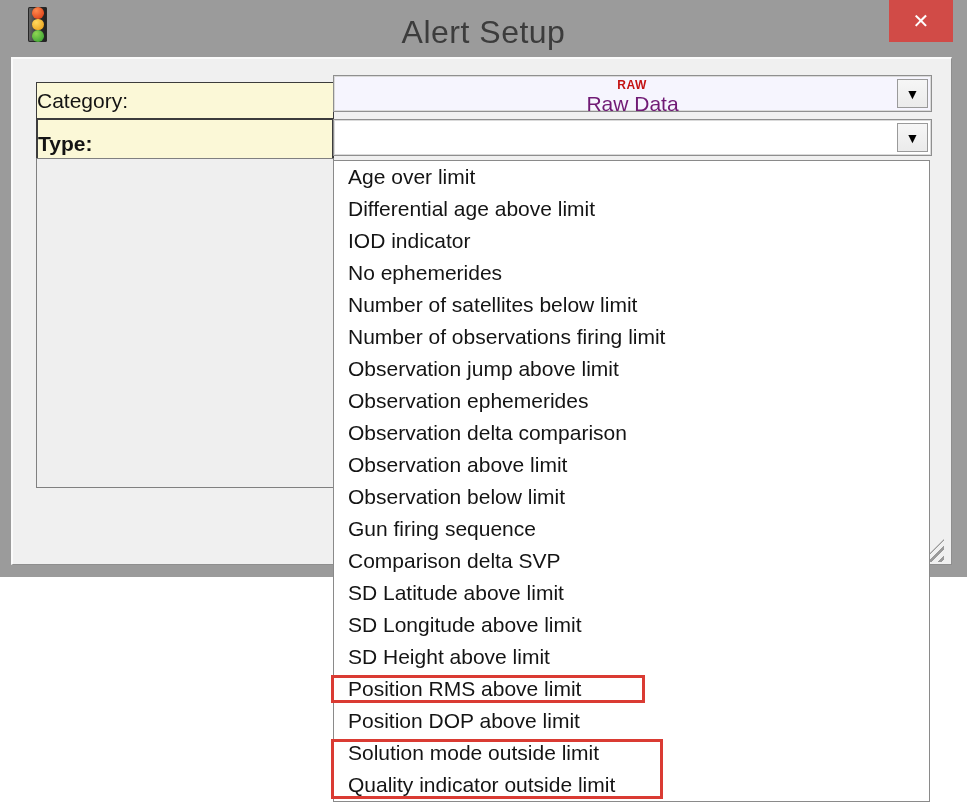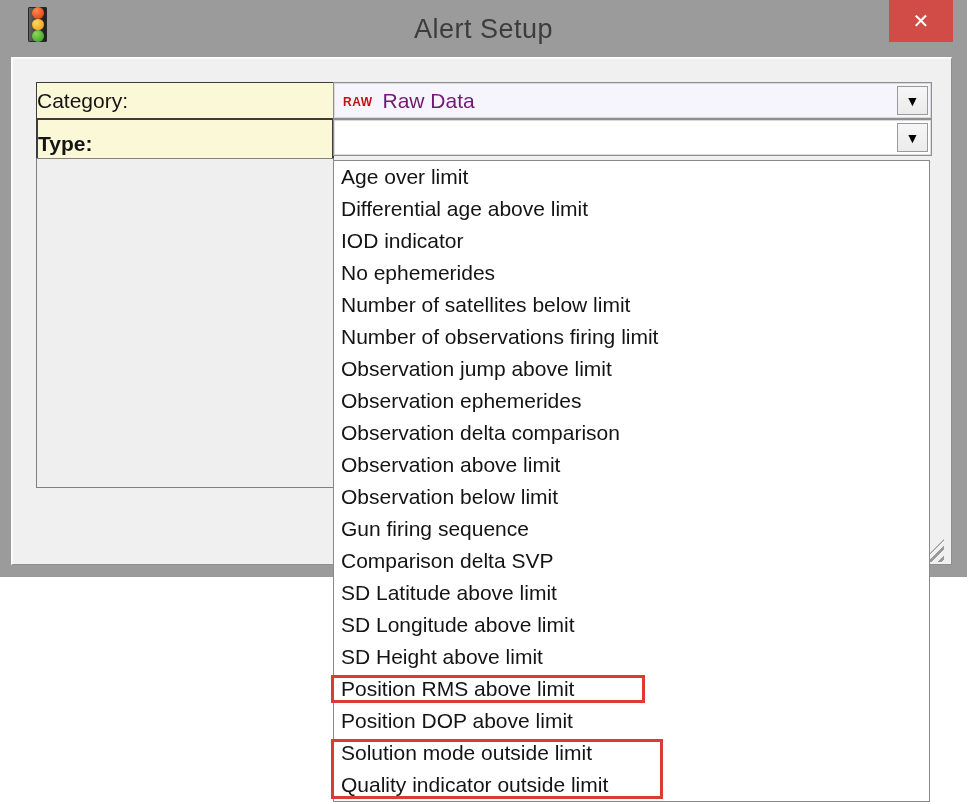--- a/index.html
+++ b/index.html
@@ -9,21 +9,21 @@
     font-family:"Liberation Sans","DejaVu Sans",sans-serif;
   }
   
   .window{
     position:absolute;left:0;top:0;width:967px;height:577px;
     background:#9b9b9b;
   }
   .titlebar{position:absolute;left:0;top:0;right:0;height:57px;}
   .title{
     position:absolute;left:0;top:14px;width:100%;text-align:center;
-    font-size:27px;color:#3c3c3c;letter-spacing:0.5px;
+    font-size:32px;color:#3c3c3c;letter-spacing:0.5px;
   }
   
   .traffic-light{
     position:absolute;left:28px;top:7px;width:19px;height:35px;
     background:linear-gradient(90deg,#6a6a6a 0%,#2f2f2f 55%,#1f1f1f 100%);
     border-radius:2px;display:flex;flex-direction:column;
     align-items:center;justify-content:space-evenly;
     box-shadow:inset 0 0 0 1px #262626;
   }
   .light{width:12px;height:12px;border-radius:50%;}
@@ -51,21 +51,21 @@
     font-size:21px;color:#141414;
   }
   .label-box.category{top:23px;}
   .label-box.type{top:59px;border-width:2px;font-weight:bold;height:52px;}
   
   .combo{
     position:absolute;left:320px;width:599px;height:37px;box-sizing:border-box;
     border:1px solid #8f8f8f;box-shadow:inset 0 0 0 1px #dadada;
     display:flex;align-items:center;
   }
-  .combo.category{top:23px;background:#f6f5fe;}
+  .combo.category{top:16px;background:#f6f5fe;flex-direction:column;}
   .combo.type{top:60px;background:#ffffff;}
   .combo .value{font-size:21px;color:#701a75;}
   .raw-badge{
     color:#c41212;font-weight:bold;font-size:12px;
     margin:2px 10px 0 9px;letter-spacing:0.5px;
   }
   .arrow-btn{
     position:absolute;right:3px;top:3px;bottom:3px;width:31px;
     background:linear-gradient(#f6f6f6,#ebebeb);
     border:1px solid #9a9a9a;box-sizing:border-box;
@@ -84,21 +84,21 @@
     clip-path:polygon(100% 0,100% 100%,0 100%);
     cursor:nwse-resize;
   }
   
   .options-list{
     position:absolute;left:333px;top:160px;width:597px;height:642px;
     box-sizing:border-box;background:#ffffff;border:1px solid #8a8a8a;
     z-index:10;
   }
   .option{
-    height:32px;line-height:32px;padding-left:7px;
+    height:32px;line-height:32px;padding-left:14px;
     font-size:21px;color:#141414;white-space:nowrap;cursor:default;
   }
   .red-box{
     position:absolute;left:-3px;box-sizing:border-box;
     border:3px solid #da3b33;pointer-events:none;
   }
 </style>
 </head>
 <body>
 

